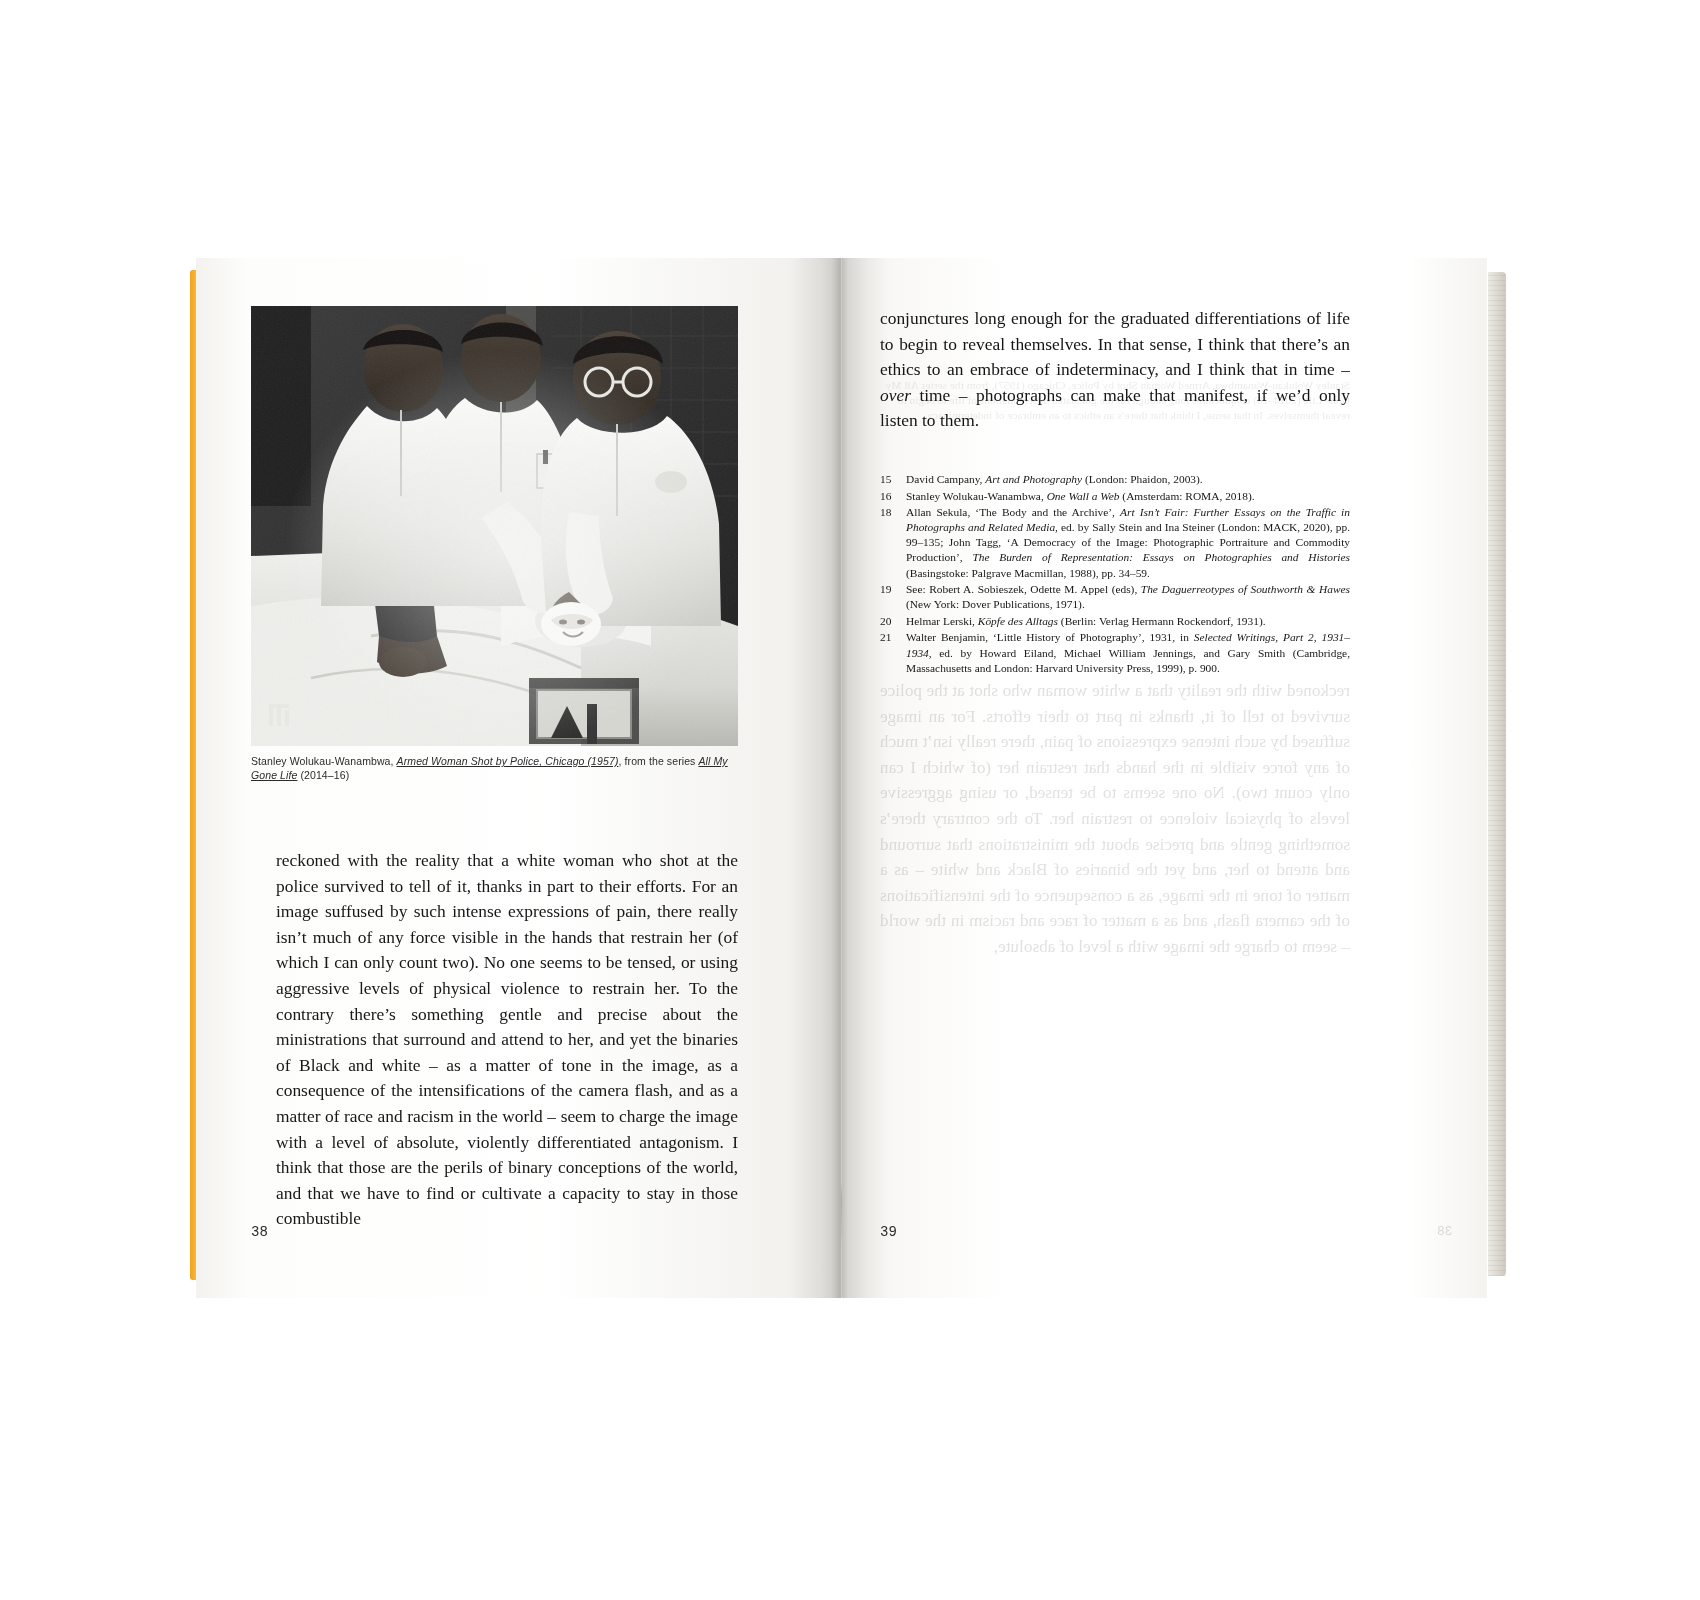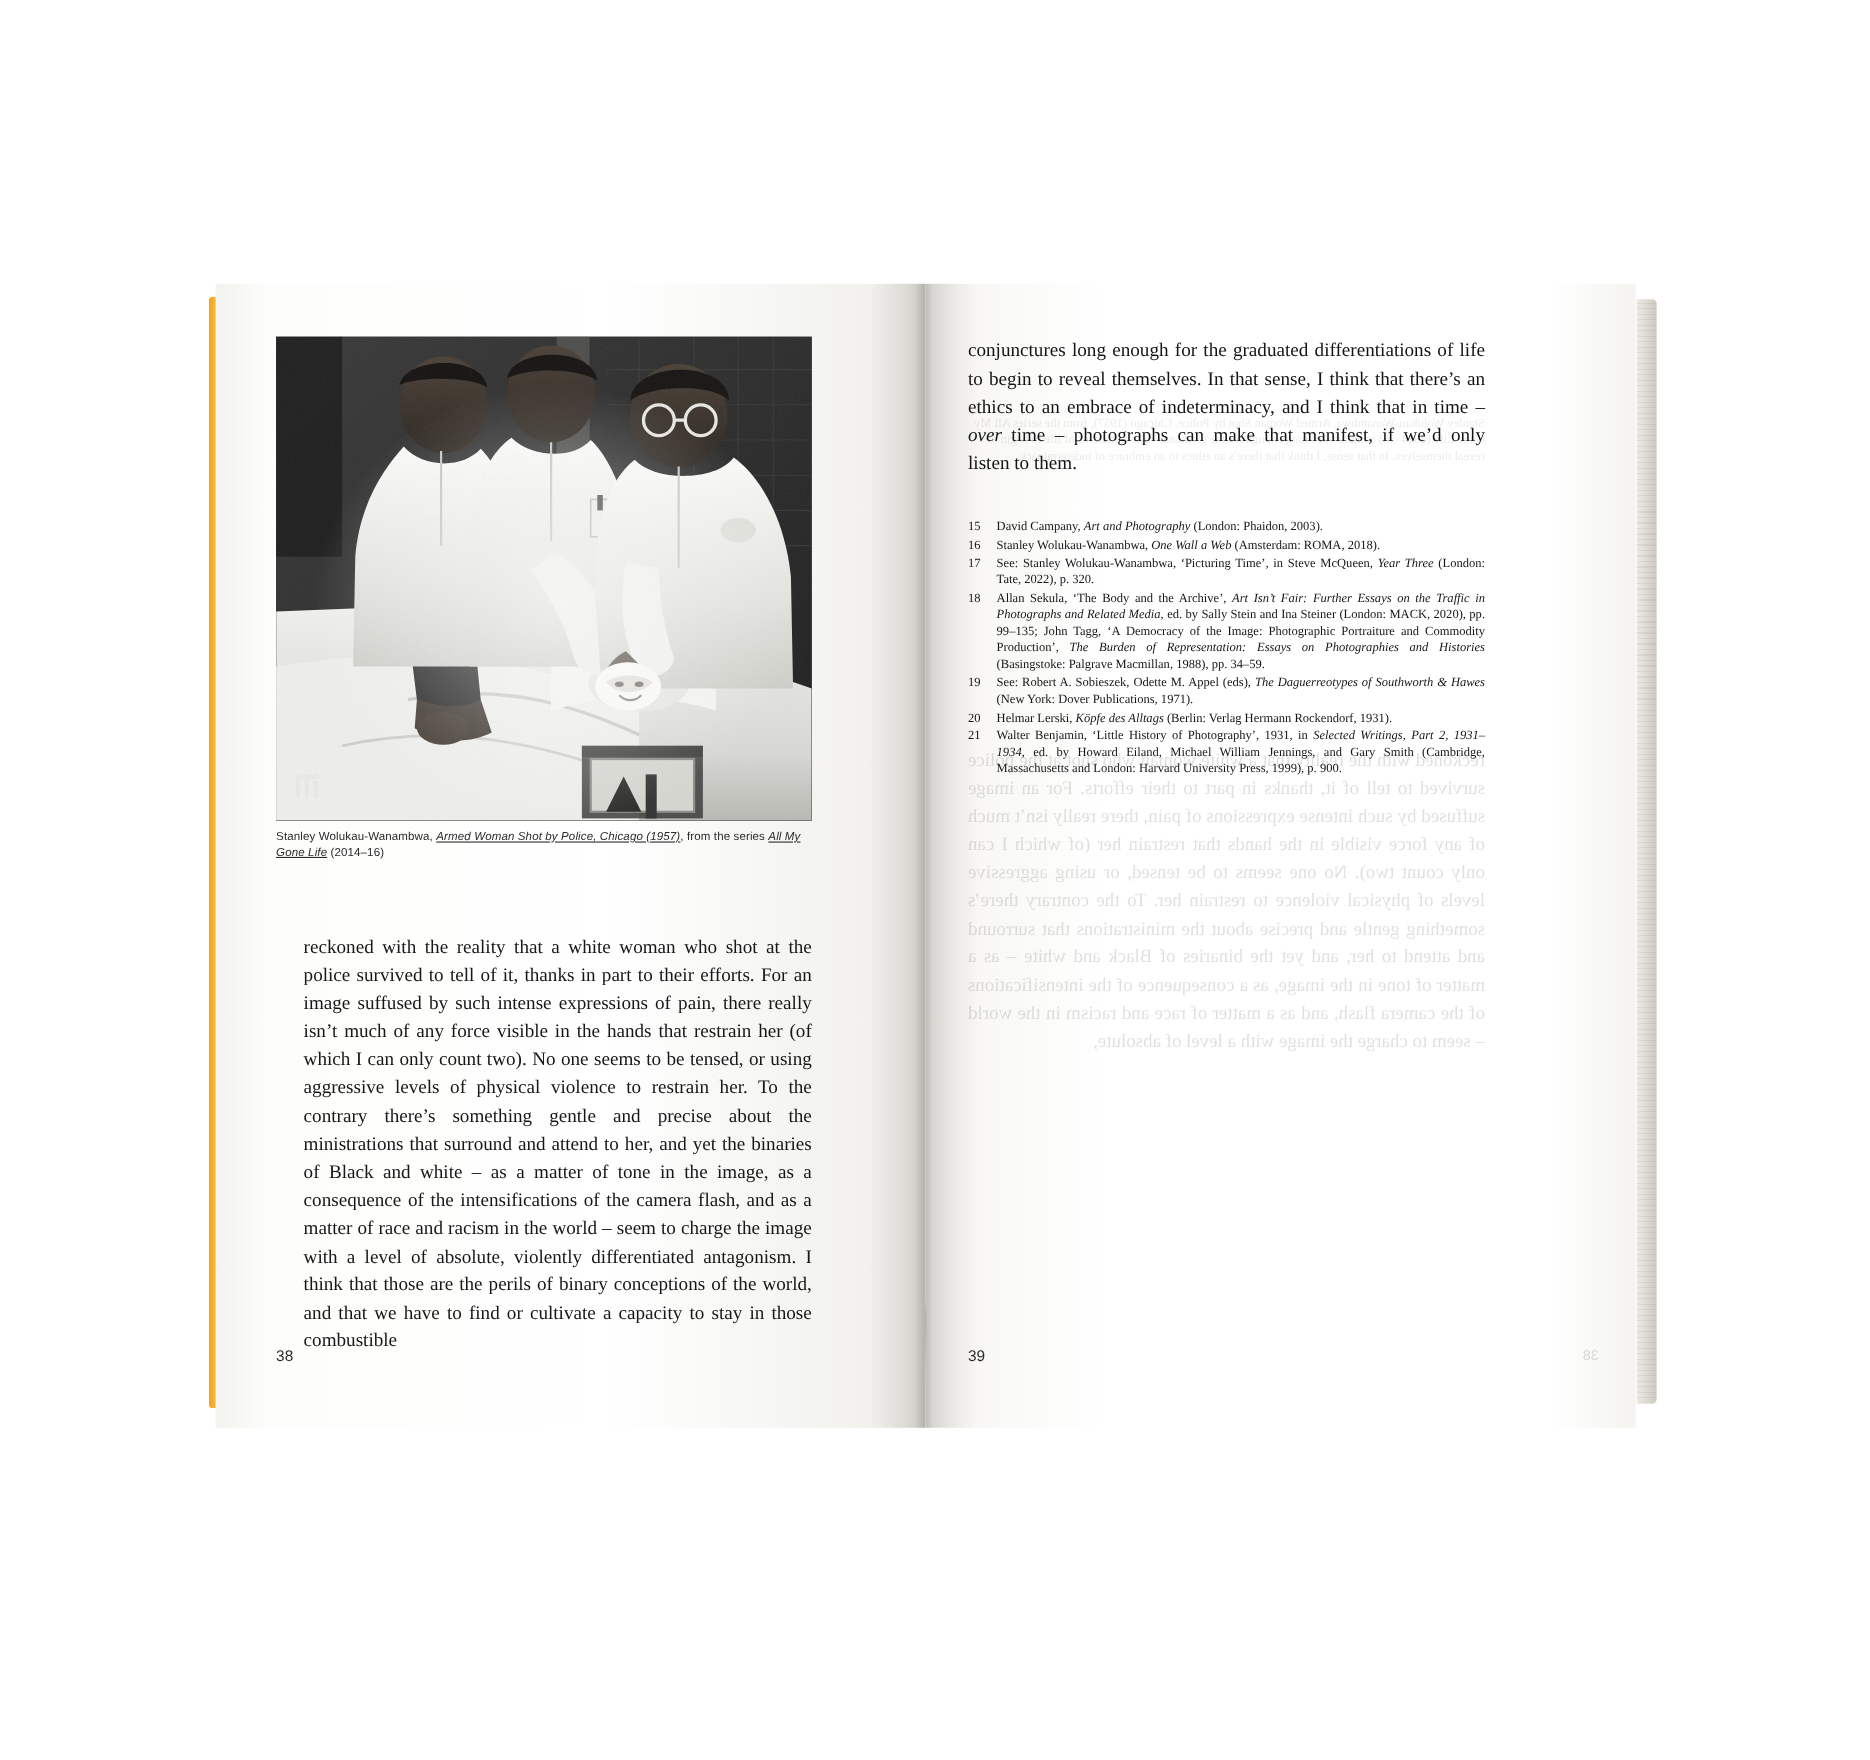--- a/index.html
+++ b/index.html
@@ -131,21 +131,21 @@
     font-family: "Liberation Serif", serif;
     font-size: 17.4px;
     line-height: 25.6px;
     text-align: justify;
     color: #171717;
     hyphens: none;
   }
 
   .folio {
     position: absolute;
-    font-family: Liberation Sans, sans-serif;
+    font-family: Liberation Mono, monospace;
     font-size: 14px;
     color: #2a2a2a;
     text-align: center;
   }
   .folio.left  { left: 55px;  top: 966px; }
   .folio.right { left: 38px;  top: 966px; }
 
   
   .rp-inner {
     position: absolute;
@@ -375,24 +375,20 @@
       <div class="notes" id="notes-list">
           <div class="note">
             <div class="note-num">15</div>
             <div class="note-txt"><span>David Campany, </span><i>Art and Photography</i><span> (London: Phaidon, 2003).</span></div>
           </div>
           <div class="note">
             <div class="note-num">16</div>
             <div class="note-txt"><span>Stanley Wolukau-Wanambwa, </span><i>One Wall a Web</i><span> (Amsterdam: ROMA, 2018).</span></div>
           </div>
           <div class="note">
-            <div class="note-num">17</div>
-            <div class="note-txt"><span>See: Stanley Wolukau-Wanambwa, ‘Picturing Time’, in Steve McQueen, </span><i>Year Three</i><span> (London: Tate, 2022), p. 320.</span></div>
-          </div>
-          <div class="note">
             <div class="note-num">18</div>
             <div class="note-txt"><span>Allan Sekula, ‘The Body and the Archive’, </span><i>Art Isn’t Fair: Further Essays on the Traffic in Photographs and Related Media</i><span>, ed. by Sally Stein and Ina Steiner (London: MACK, 2020), pp. 99–135; John Tagg, ‘A Democracy of the Image: Photographic Portraiture and Commodity Production’, </span><i>The Burden of Representation: Essays on Photographies and Histories</i><span> (Basingstoke: Palgrave Macmillan, 1988), pp. 34–59.</span></div>
           </div>
           <div class="note">
             <div class="note-num">19</div>
             <div class="note-txt"><span>See: Robert A. Sobieszek, Odette M. Appel (eds), </span><i>The Daguerreotypes of Southworth &amp; Hawes</i><span> (New York: Dover Publications, 1971).</span></div>
           </div>
           <div class="note">
             <div class="note-num">20</div>
             <div class="note-txt"><span>Helmar Lerski, </span><i>Köpfe des Alltags</i><span> (Berlin: Verlag Hermann Rockendorf, 1931).</span></div>

